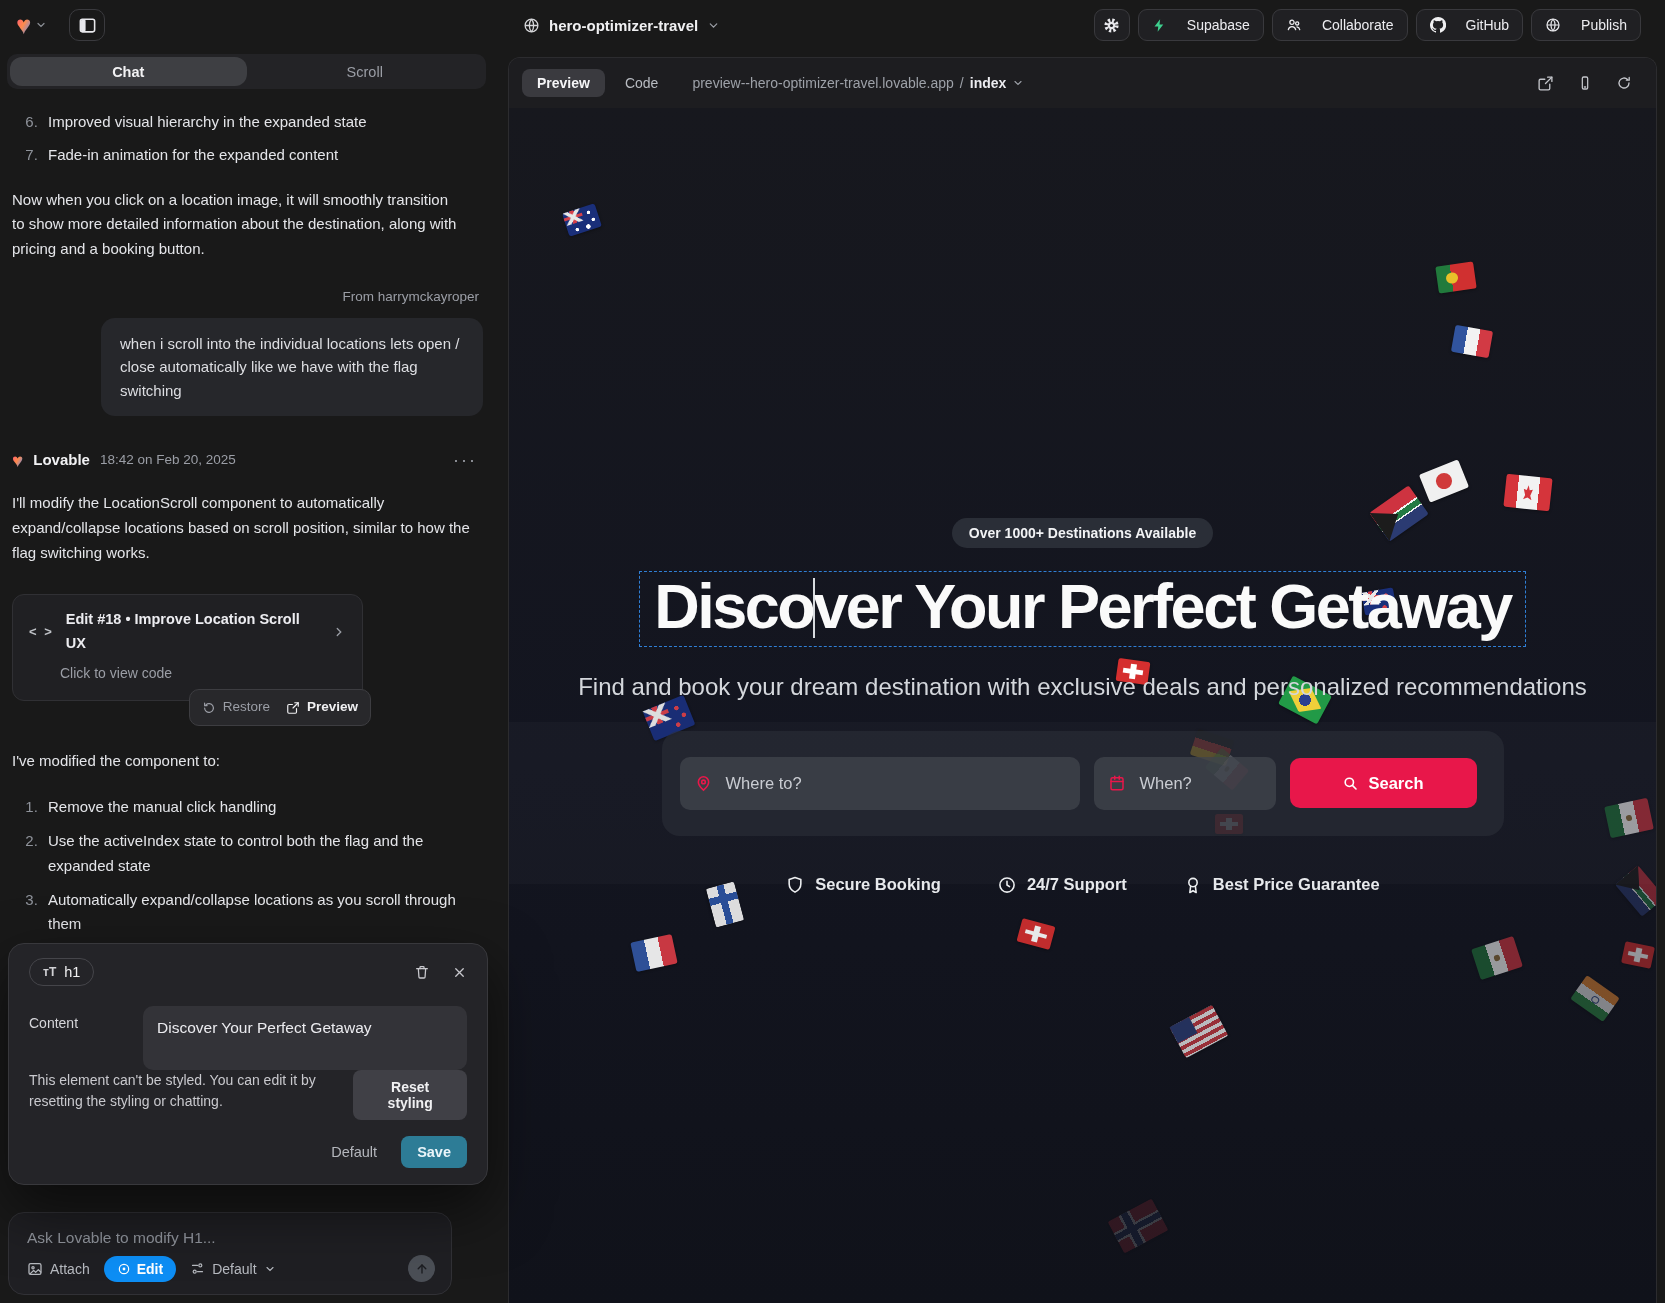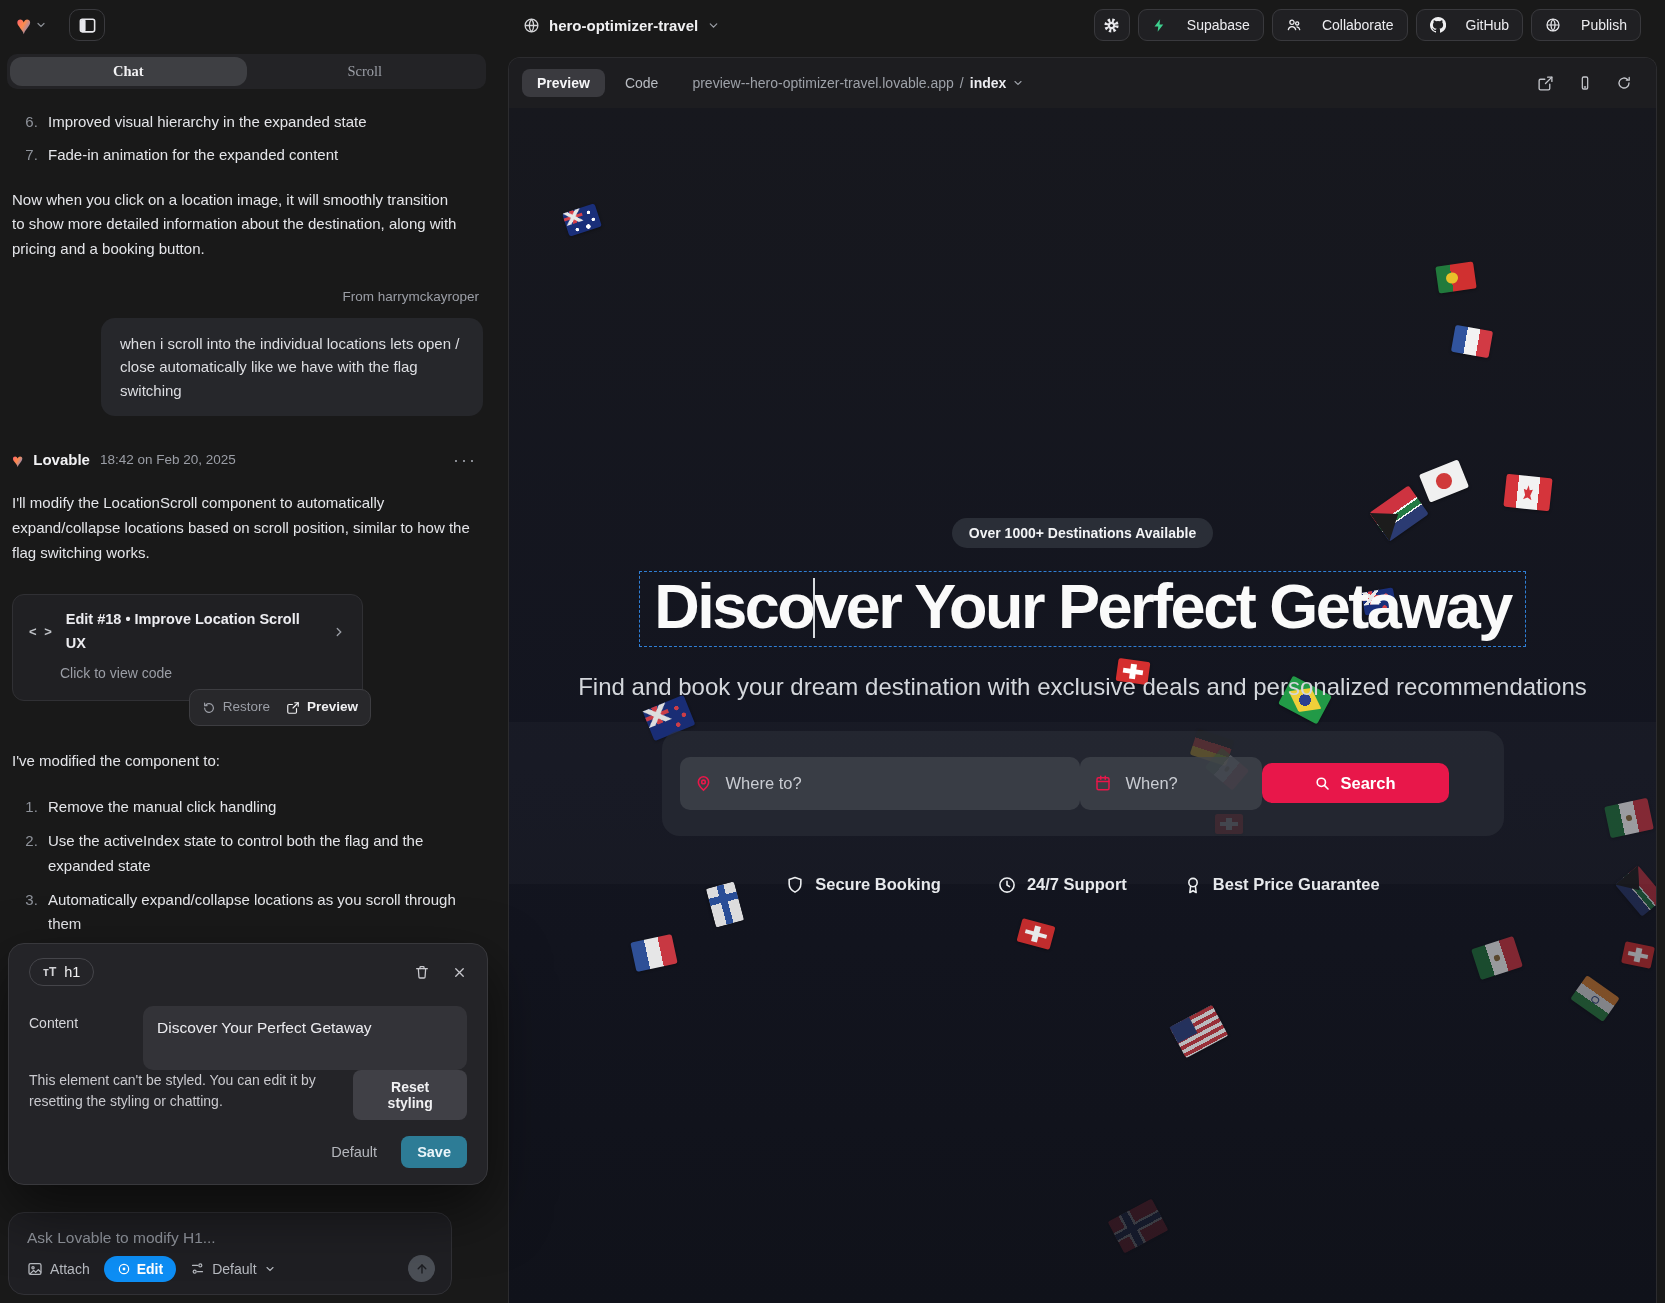--- a/index.html
+++ b/index.html
@@ -15,21 +15,21 @@
   .project-group { position:absolute; left:523px; top:0; height:50px; display:flex; align-items:center; gap:9px; color:#f0f0f2; font-size:15px; font-weight:600; }
   .project-group .g-icon { color:#d6d7da; }
   .project-group .chev { color:#9b9ea6; }
   .topbar-right { margin-left:auto; display:flex; align-items:center; gap:8px; }
   .tb-btn { height:32px; border:1px solid #39393d; background:#202023; border-radius:9px; display:flex; align-items:center; gap:20px; padding:0 13px; font-size:14px; color:#ececf0; font-weight:500; cursor:pointer; }
   .tb-btn.icon-only { width:36px; padding:0; justify-content:center; }
 
   
   .sidebar { position:absolute; left:0; top:50px; width:501px; bottom:0; overflow:hidden; }
   .tabs { margin:4px 15px 0 7px; background:#232326; border-radius:10px; padding:3px; display:flex; height:35px; }
-  .tab { flex:1; display:flex; align-items:center; justify-content:center; font-size:14.5px; color:#9b9ea6; border-radius:12px; cursor:pointer;font-family:Liberation Serif, serif; }
+  .tab { flex:1; display:flex; align-items:center; justify-content:center; font-size:14.5px; color:#9b9ea6; border-radius:12px; cursor:pointer; }
   .tab.active { background:#3e3f43; color:#f2f2f4; font-weight:600; }
   .chat-scroll { padding:21px 18px 0 12px; font-size:15px; line-height:1.65; color:#e4e5e9; }
   ol.num-list { margin-left:30px; }
   ol.num-list li { padding-left:6px; margin-bottom:8px; }
   ol.num-list li::marker { color:#8f939b; }
   .para { margin-top:20px; max-width:450px; }
   .from-label { margin-top:24px; text-align:right; font-size:13.5px; color:#9b9ea6; padding-right:4px; }
   .user-bubble { margin-top:10px; margin-left:auto; width:382px; background:#26272b; border-radius:14px; padding:14px 19px; color:#dddee2; line-height:1.55; }
   .assistant-row { margin-top:30px; display:flex; align-items:center; gap:10px; }
   .assistant-row .mini-heart { font-size:19px; line-height:1; background:linear-gradient(120deg,#ff4d7e 5%,#ff8a4c 48%,#4d8dff 95%); -webkit-background-clip:text; background-clip:text; color:transparent; font-weight:700; }
@@ -90,26 +90,26 @@
 
   .preview-content { position:absolute; left:0; right:0; top:50px; bottom:0; background:linear-gradient(180deg,#17181e 0%,#131520 55%,#10121a 100%); overflow:hidden; }
   .band { position:absolute; left:0; right:0; top:614px; height:162px; background:rgba(255,255,255,0.025); }
   .flags-layer { position:absolute; inset:0; z-index:1; }
   .hero { position:absolute; left:0; right:0; top:0; z-index:2; display:flex; flex-direction:column; align-items:center; }
   .hero-badge { margin-top:410px; background:rgba(45,49,57,0.92); border-radius:999px; padding:7px 17px; font-size:14px; font-weight:600; color:#f2f3f5; }
   .h1-wrap { position:relative; margin-top:23px; border:1.5px dashed #2f7fd6; padding:2px 14px 6px 14px; }
   .h1-wrap h1 { font-size:63px; font-weight:700; letter-spacing:-2.5px; color:#fafafa; line-height:1.04; white-space:nowrap; }
   .caret { position:absolute; left:173px; top:6px; bottom:8px; width:2px; background:#e3e6ea; opacity:.95; }
   .hero-sub { margin-top:26px; font-size:24px; color:#d4d7dc; }
-  .searchbar { margin-top:30px; width:842px; height:105px; background:rgba(45,49,58,0.55); border-radius:18px; display:flex; align-items:center; padding:0 18px; }
+  .searchbar { margin-top:30px; width:842px; height:105px; background:rgba(45,49,58,0.55); border-radius:18px; display:flex; align-items:center; gap:14px; padding:0 18px; }
   .search-input { position:relative; height:53px; background:rgba(64,68,76,0.78); border-radius:10px; display:flex; align-items:center; padding-left:46px; font-size:16.5px; color:#c9ccd2; cursor:text; }
   .search-input .in-icon { position:absolute; left:14px; top:50%; transform:translateY(-50%); color:#e8174a; }
   .si-where { width:400px; }
   .si-when { width:182px; }
-  .search-go { width:187px; height:40px; background:#e8174a; border:none; border-radius:10px; display:flex; align-items:center; justify-content:center; gap:10px; color:#fff; font-size:16.5px; font-weight:700; cursor:pointer; font-family:inherit; }
+  .search-go { width:187px; height:50px; background:#e8174a; border:none; border-radius:10px; display:flex; align-items:center; justify-content:center; gap:10px; color:#fff; font-size:16.5px; font-weight:700; cursor:pointer; font-family:inherit; }
   .features { margin-top:39px; display:flex; align-items:center; gap:56px; }
   .feature { display:flex; align-items:center; gap:10px; color:#e7e9ec; font-size:16.5px; font-weight:600; }
   .feature .f-icon { color:#eceef0; }
 
   
   .flag { position:absolute; border-radius:2.5px; box-shadow:0 1px 3px rgba(0,0,0,.35); }
   .flag::before,.flag::after { content:""; position:absolute; }
   .flag-fr { background:linear-gradient(90deg,#31549e 0 33%,#f2f2f2 33% 66%,#d23a44 66%); }
   .flag-pt { background:linear-gradient(90deg,#217a3c 0 38%,#d03030 38%); }
   .flag-pt::after { left:24%; top:30%; width:30%; height:40%; border-radius:50%; background:#e8c02a; }

